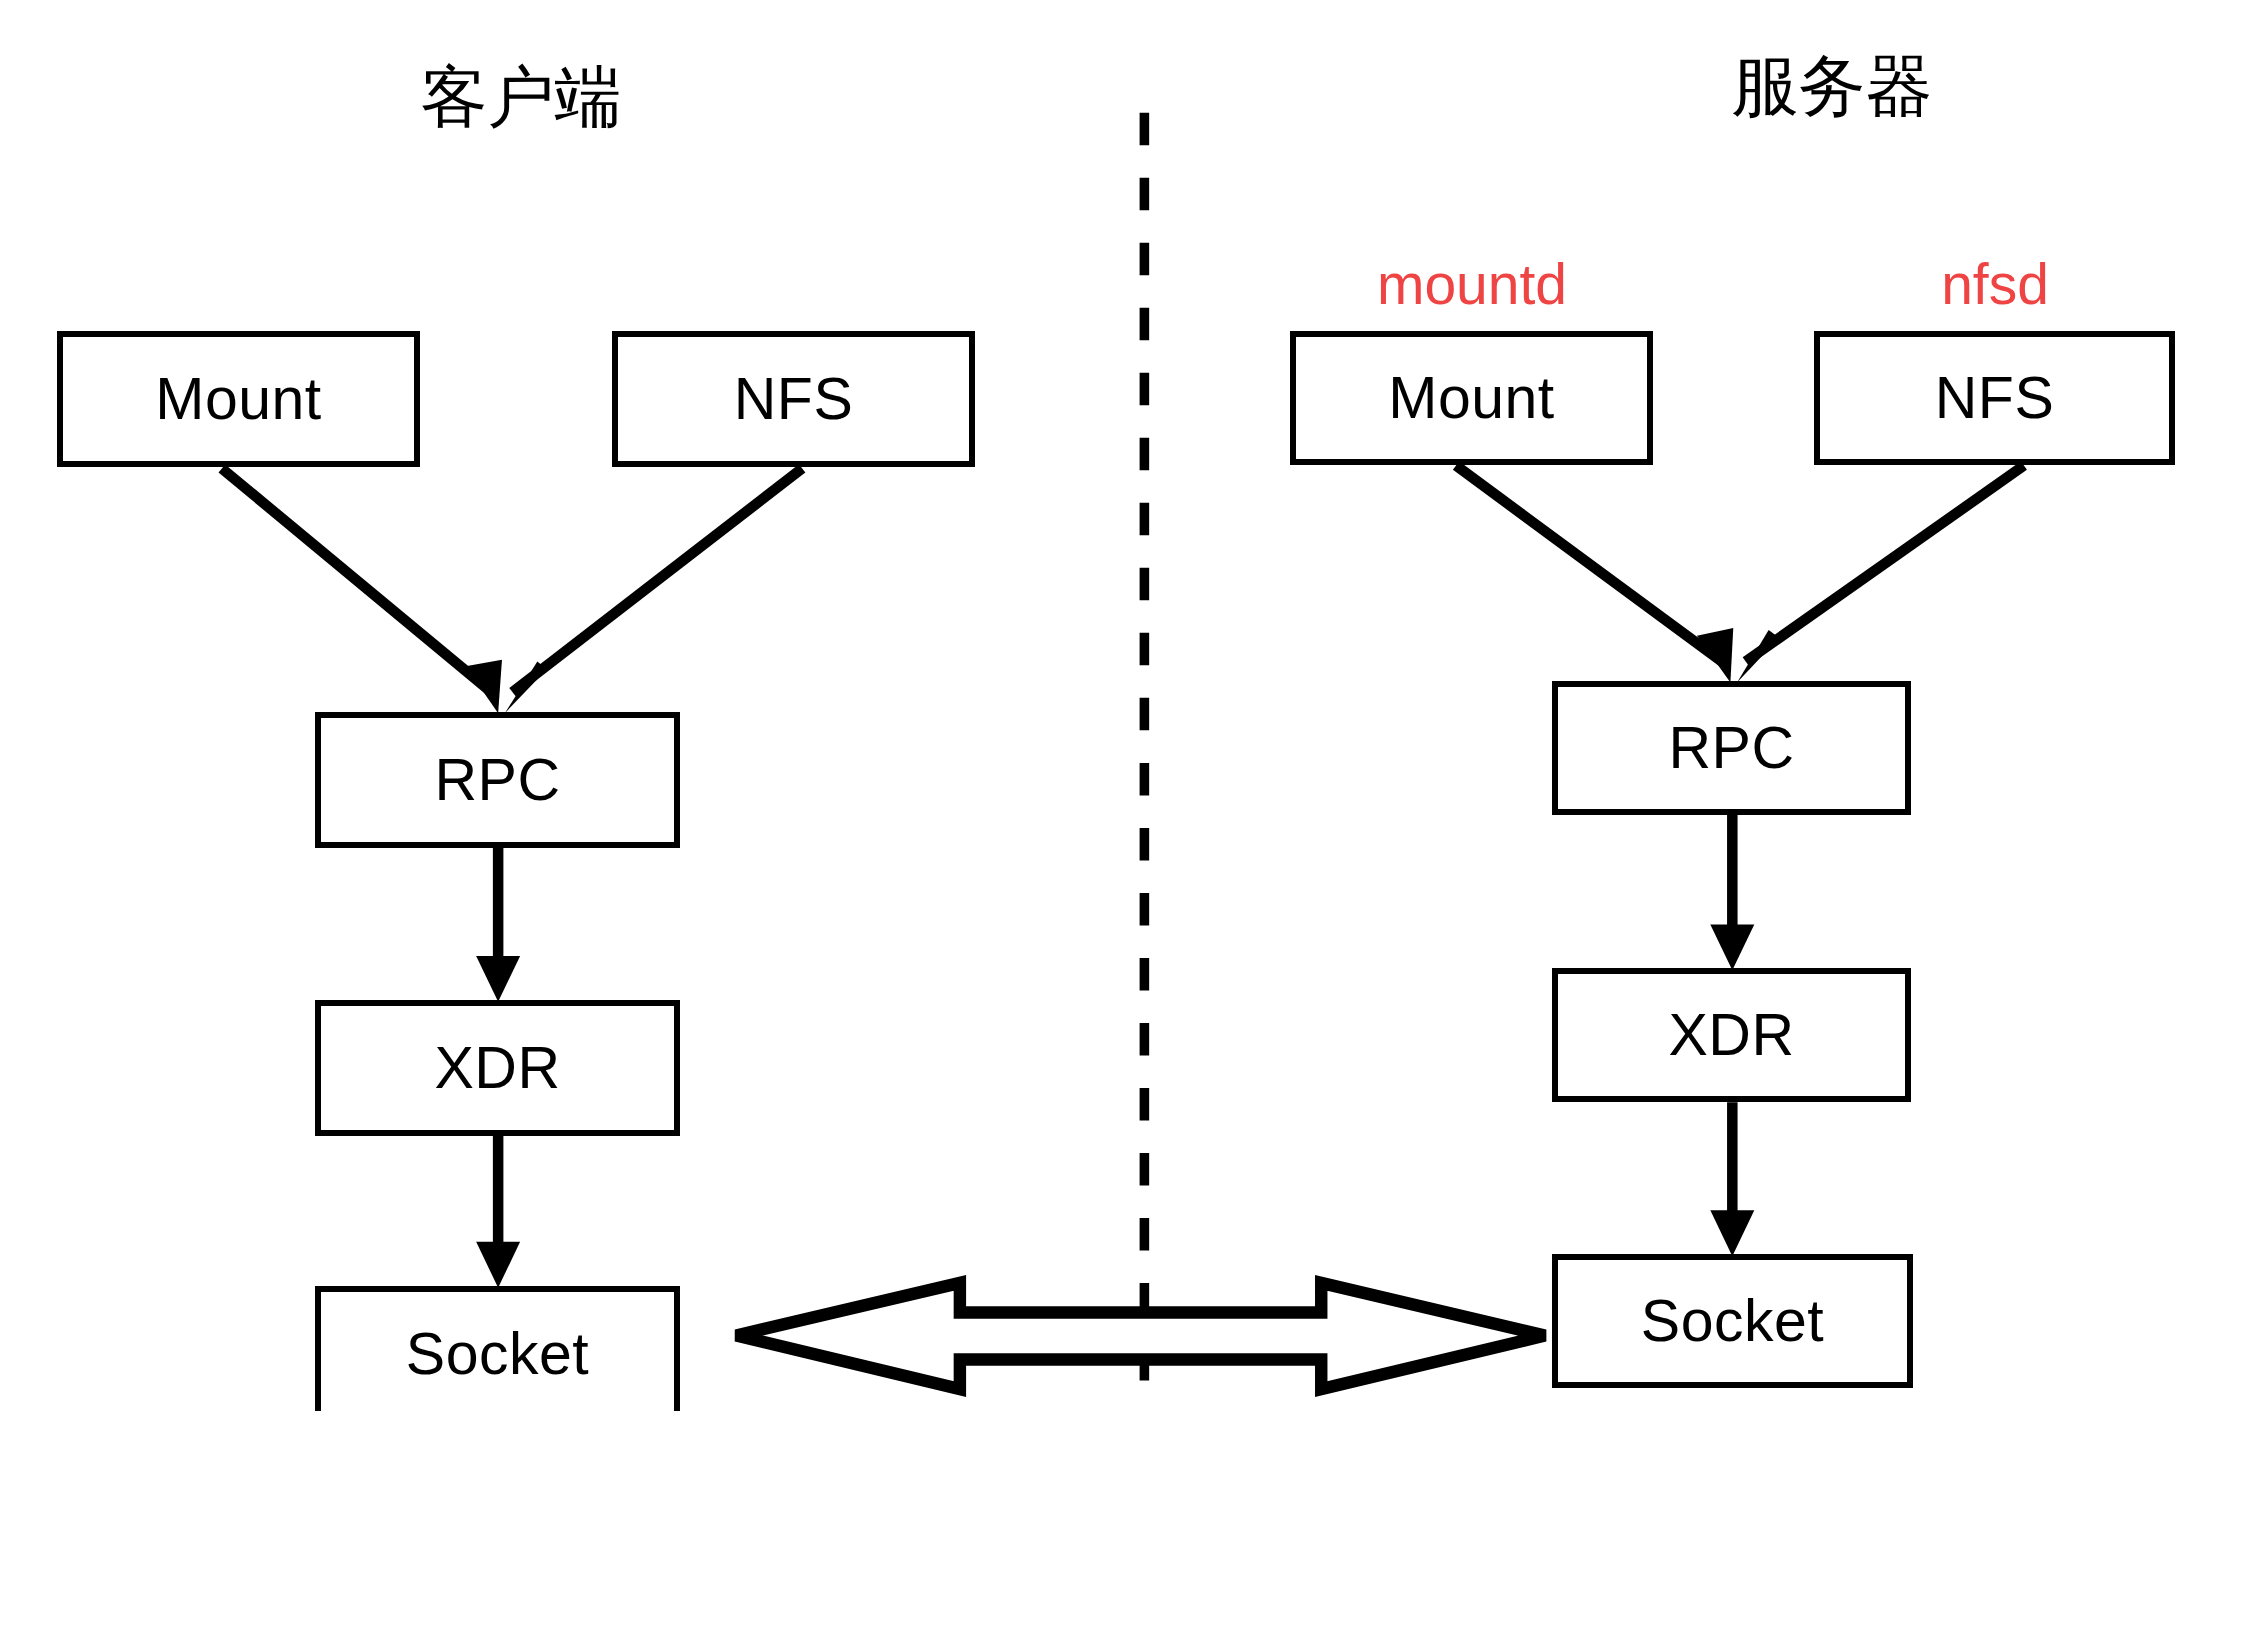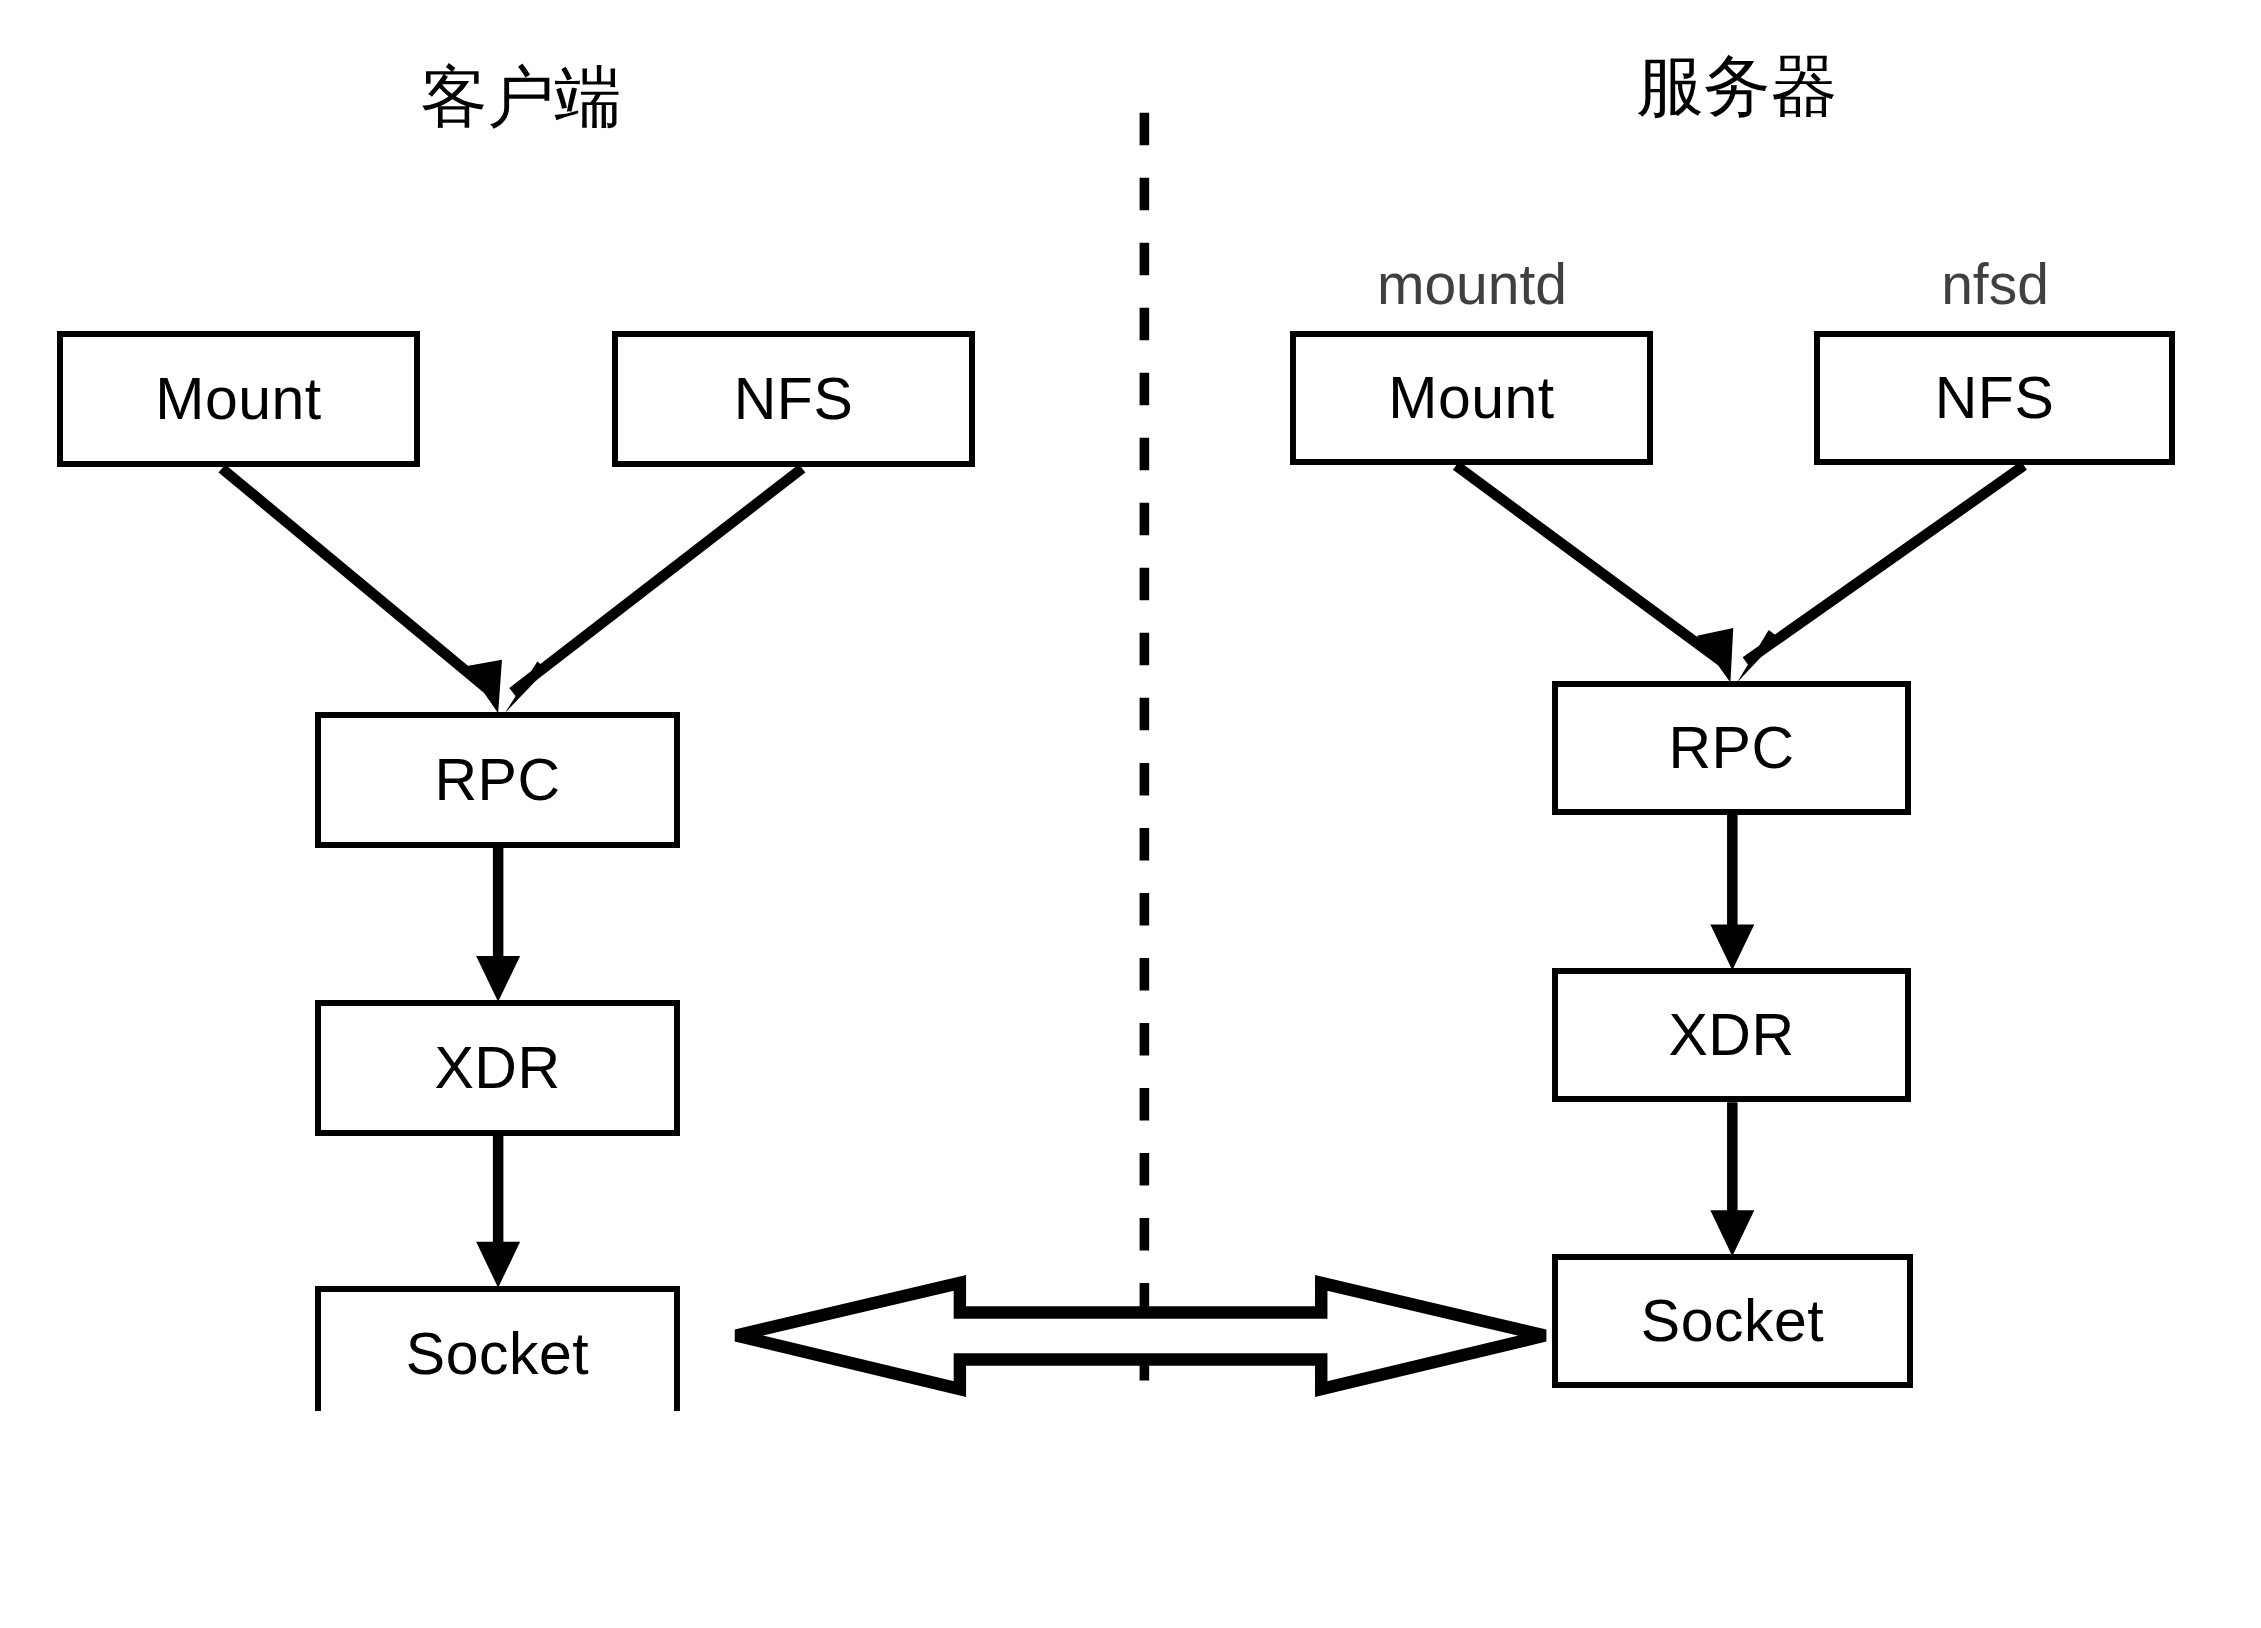--- a/index.html
+++ b/index.html
@@ -47,21 +47,21 @@
     line-height: 1;
     color: #000000;
     white-space: nowrap;
     transform: translateX(-50%);
     text-align: center;
   }
   .daemon-label {
     position: absolute;
     font-size: 57px;
     line-height: 1;
-    color: #404040;
+    color: #ef4444;
     white-space: nowrap;
     transform: translateX(-50%);
     text-align: center;
   }
 </style>
 </head>
 <body>
 
 <div id="stage">
 
@@ -107,21 +107,21 @@
     <g>
       <line x1="1812" y1="1153" x2="1812" y2="1285" stroke="#000000" stroke-width="11"></line>
       <polygon points="1812,1314 1789,1266 1835,1266" fill="#000000"></polygon>
     </g>
 
     <polygon points="770,1397 1004,1342 1004,1373 1382,1373 1382,1342 1616,1397 1382,1453 1382,1422 1004,1422 1004,1453" fill="#ffffff" stroke="#000000" stroke-width="13" stroke-linejoin="miter"></polygon>
   </svg>
 
   <div class="side-title" style="left:521px; top:63px;">客户端</div>
 
-  <div class="side-title" style="left:1737px; top:52px;">服务器</div>
+  <div class="side-title" style="left:1832px; top:52px;">服务器</div>
 
   <div class="daemon-label" style="left:1472px; top:256px;">mountd</div>
 
   <div class="daemon-label" style="left:1995px; top:256px;">nfsd</div>
 
   <div class="node-box" style="left:57px; top:331px; width:363px; height:136px;">
     <span class="node-label">Mount</span>
   </div>
 
   <div class="node-box" style="left:612px; top:331px; width:363px; height:136px;">

